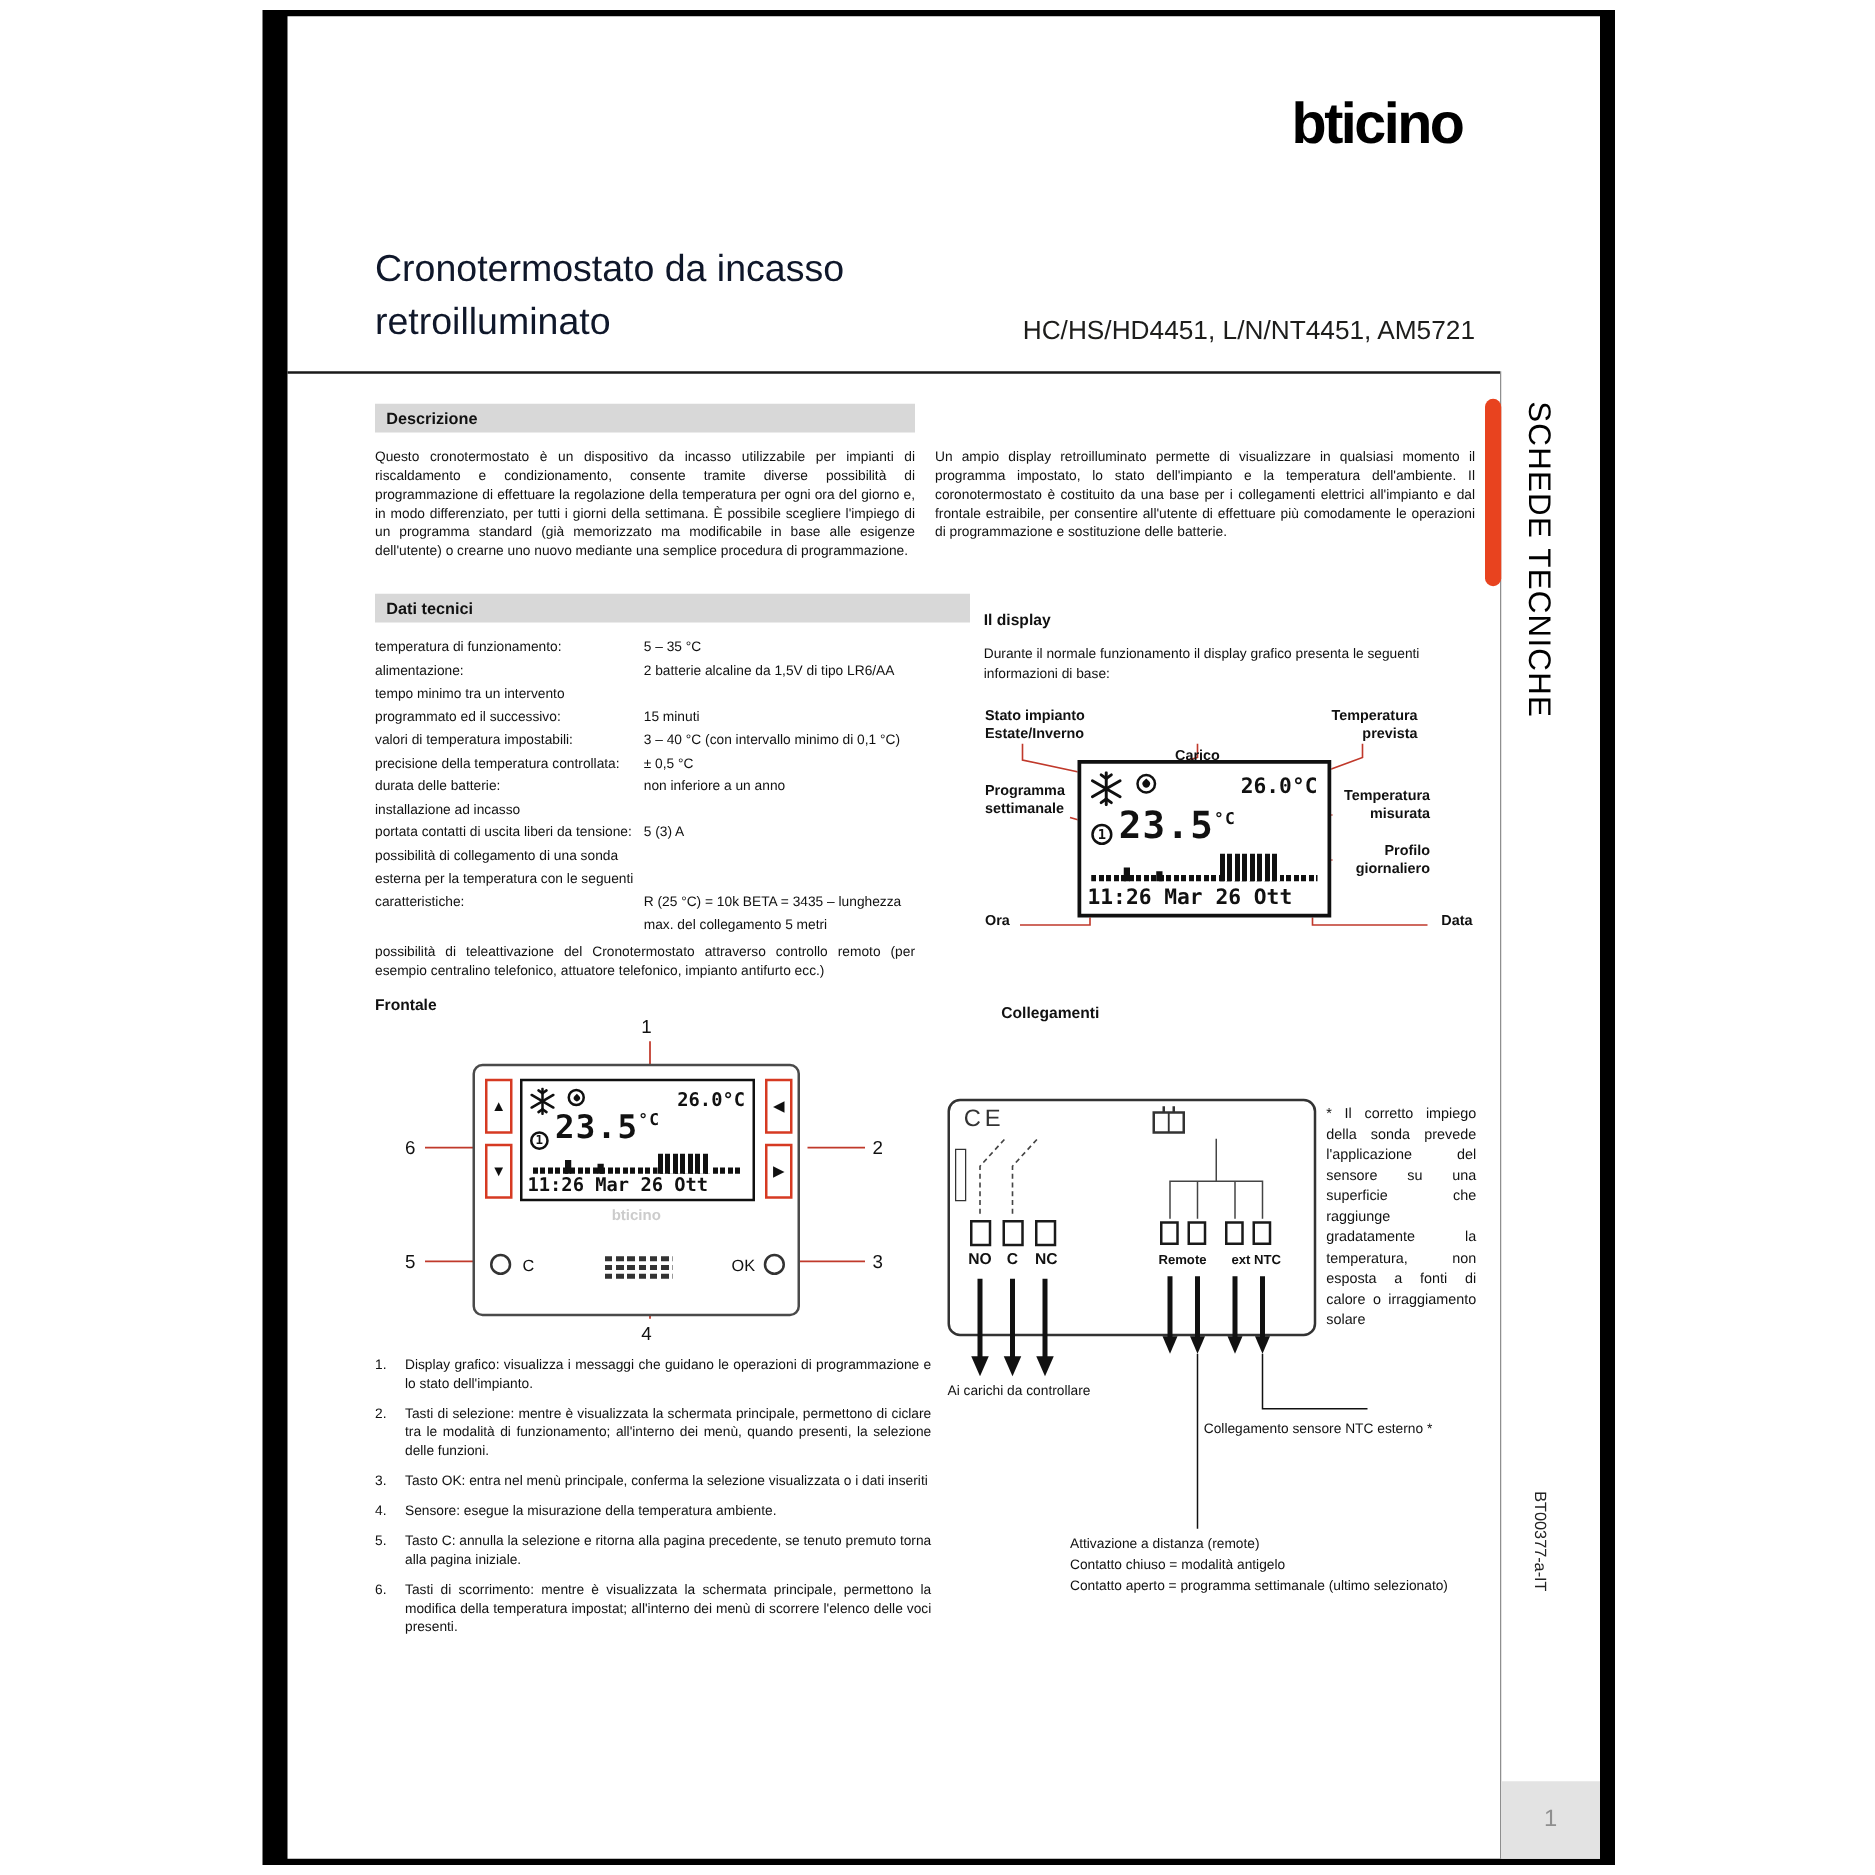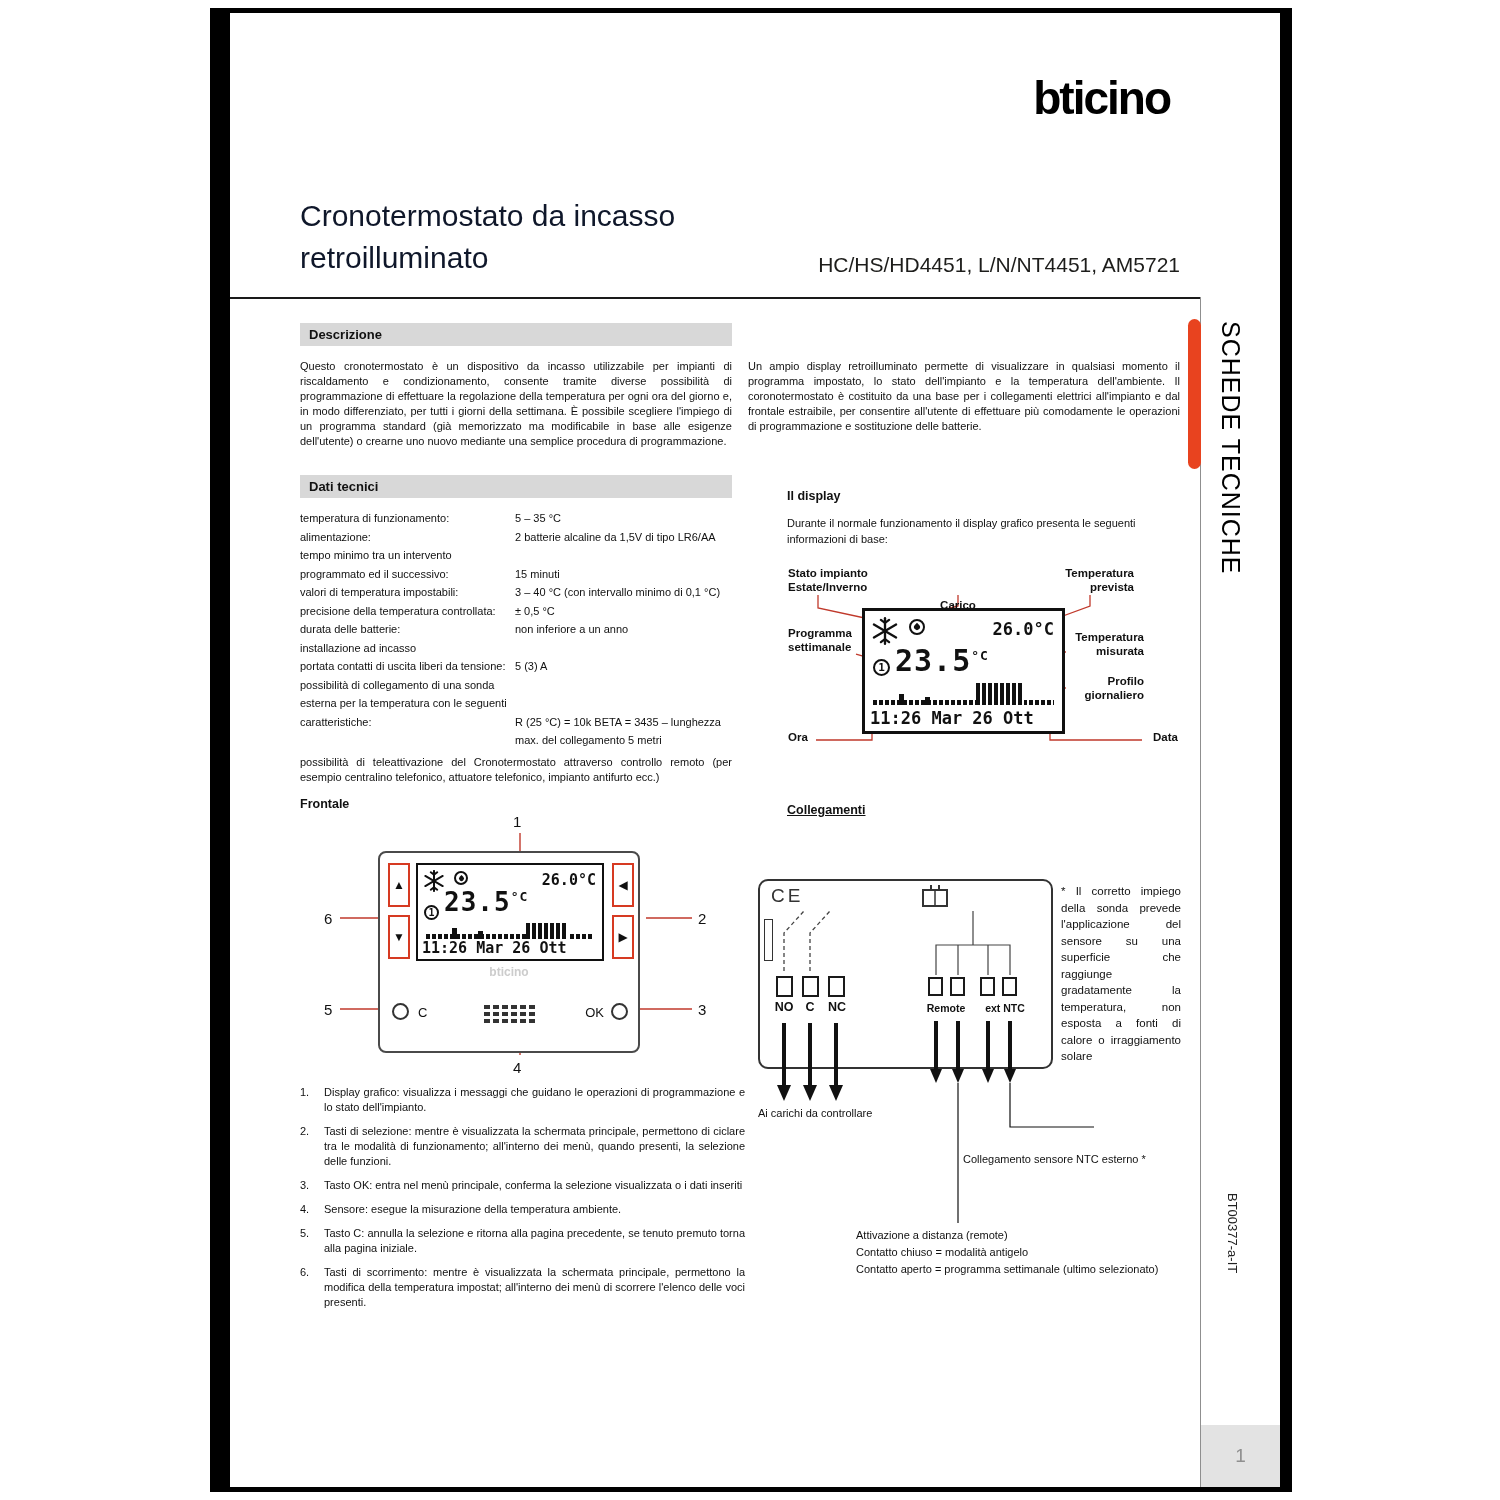--- a/index.html
+++ b/index.html
@@ -119,21 +119,21 @@
     <div class="side-label abs" style="left:986px; top:308px;">SCHEDE TECNICHE</div>
     <div class="doc-code abs" style="left:995px; top:1180px;">BT00377-a-IT</div>
     <div class="pagenum-box abs" style="left:971px; top:1412px;">
       <span class="pagenum">1</span>
     </div>
 
     <div class="secbar abs" style="left:70px; top:310px; width:432px;">Descrizione</div>
     <div class="body-text abs" style="left:70px; top:346px; width:432px;">Questo cronotermostato è un dispositivo da incasso utilizzabile per impianti di riscaldamento e condizionamento, consente tramite diverse possibilità di programmazione di effettuare la regolazione della temperatura per ogni ora del giorno e, in modo differenziato, per tutti i giorni della settimana. È possibile scegliere l'impiego di un programma standard (già memorizzato ma modificabile in base alle esigenze dell'utente) o crearne uno nuovo mediante una semplice procedura di programmazione.</div>
     <div class="body-text abs" style="left:518px; top:346px; width:432px;">Un ampio display retroilluminato permette di visualizzare in qualsiasi momento il programma impostato, lo stato dell'impianto e la temperatura dell'ambiente. Il coronotermostato è costituito da una base per i collegamenti elettrici all'impianto e dal frontale estraibile, per consentire all'utente di effettuare più comodamente le operazioni di programmazione e sostituzione delle batterie.</div>
 
-    <div class="secbar abs" style="left:70px; top:462px; width:432px;">Dati tecnici</div>
+    <div class="secbar abs" style="left:70px; top:462px; width:476px;">Dati tecnici</div>
     <div class="abs" style="left:70px; top:496px; width:432px;">
       <div class="tech-row">
           <span class="lab">temperatura di funzionamento:</span>
           <span class="val">5 – 35 °C</span>
         </div>
       <div class="tech-row">
           <span class="lab">alimentazione:</span>
           <span class="val">2 batterie alcaline da 1,5V di tipo LR6/AA</span>
         </div>
       <div class="tech-row">
@@ -346,21 +346,21 @@
       <div class="li">
           <span class="num">5.</span>
           <span class="txt">Tasto C: annulla la selezione e ritorna alla pagina precedente, se tenuto premuto torna alla pagina iniziale.</span>
         </div>
       <div class="li">
           <span class="num">6.</span>
           <span class="txt">Tasti di scorrimento: mentre è visualizzata la schermata principale, permettono la modifica della temperatura impostat; all'interno dei menù di scorrere l'elenco delle voci presenti.</span>
         </div>
     </div>
 
-    <div class="subhead abs" style="left:557px; top:790px;text-decoration:underline;">Collegamenti</div>
+    <div class="subhead abs" style="left:571px; top:790px;">Collegamenti</div>
 
     <div class="abs" style="left:528px; top:858px; width:424px; height:420px;">
       <div class="wbox"></div>
 
       <svg class="abs" style="left:0; top:0;" width="424" height="420" viewBox="0 0 424 420" fill="none">
         <path d="M26,100 L26,62 L46,40" stroke="#444" stroke-width="1.3" stroke-dasharray="4 3"></path>
         <path d="M52,100 L52,62 L72,40" stroke="#444" stroke-width="1.3" stroke-dasharray="4 3"></path>
         <path d="M178,104 L178,74 L252,74 L252,104" stroke="#444" stroke-width="1.2"></path>
         <path d="M200,104 L200,74 M230,104 L230,74 M215,74 L215,40" stroke="#444" stroke-width="1.2"></path>
         <g stroke="#111" stroke-width="4">
@@ -402,21 +402,21 @@
       <div class="tlab" style="left:65px; top:129px; width:28px;">NC</div>
 
       <div class="term smm" style="left:170px; top:106px;"></div>
       <div class="term smm" style="left:192px; top:106px;"></div>
       <div class="term smm" style="left:222px; top:106px;"></div>
       <div class="term smm" style="left:244px; top:106px;"></div>
       <div class="tlab2" style="left:158px; top:131px; width:60px;">Remote</div>
       <div class="tlab2" style="left:214px; top:131px; width:66px;">ext NTC</div>
 
       <div class="plain-text abs" style="left:0; top:234px;">Ai carichi da controllare</div>
-      <div class="plain-text abs" style="left:205px; top:280px; width:215px;">Collegamento sensore NTC esterno *</div>
+      <div class="plain-text abs" style="left:205px; top:264px; width:215px;">Collegamento sensore NTC esterno *</div>
       <div class="abs" style="left:303px; top:12px; width:120px; font-size:11.5px; line-height:16.5px; text-align:justify;">* Il corretto impiego della sonda prevede l'applicazione del sensore su una superficie che raggiunge gradatamente la temperatura, non esposta a fonti di calore o irraggiamento solare</div>
       <div class="abs" style="left:98px; top:356px; width:330px; font-size:11px; line-height:17px;">
         <div>Attivazione a distanza (remote)</div>
         <div>Contatto chiuso = modalità antigelo</div>
         <div>Contatto aperto = programma settimanale (ultimo selezionato)</div>
       </div>
     </div>
 
   </div>
 </div>

